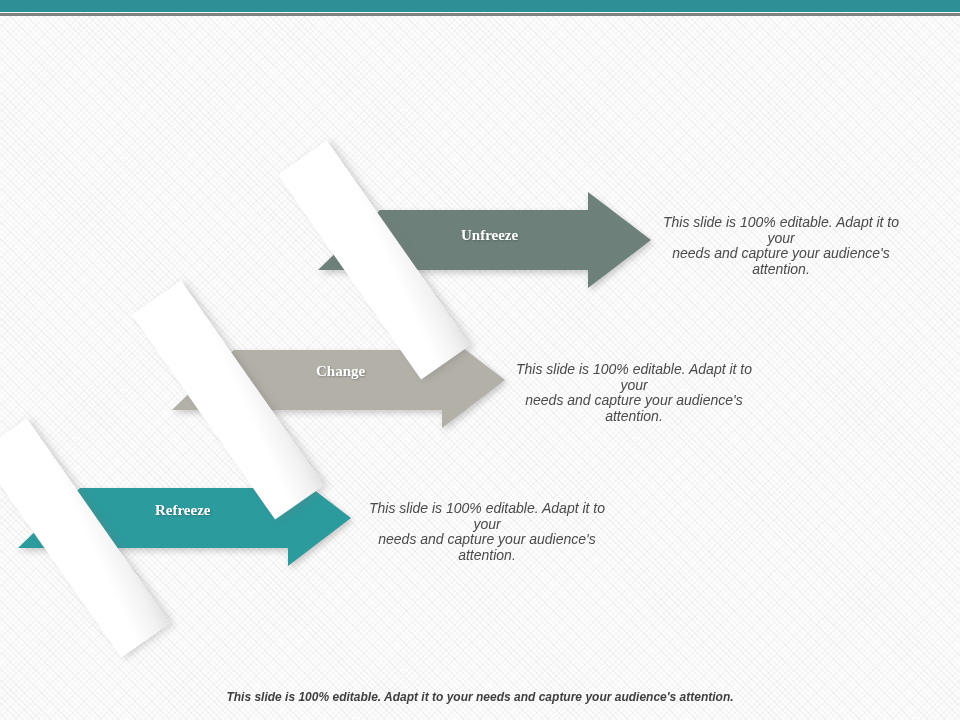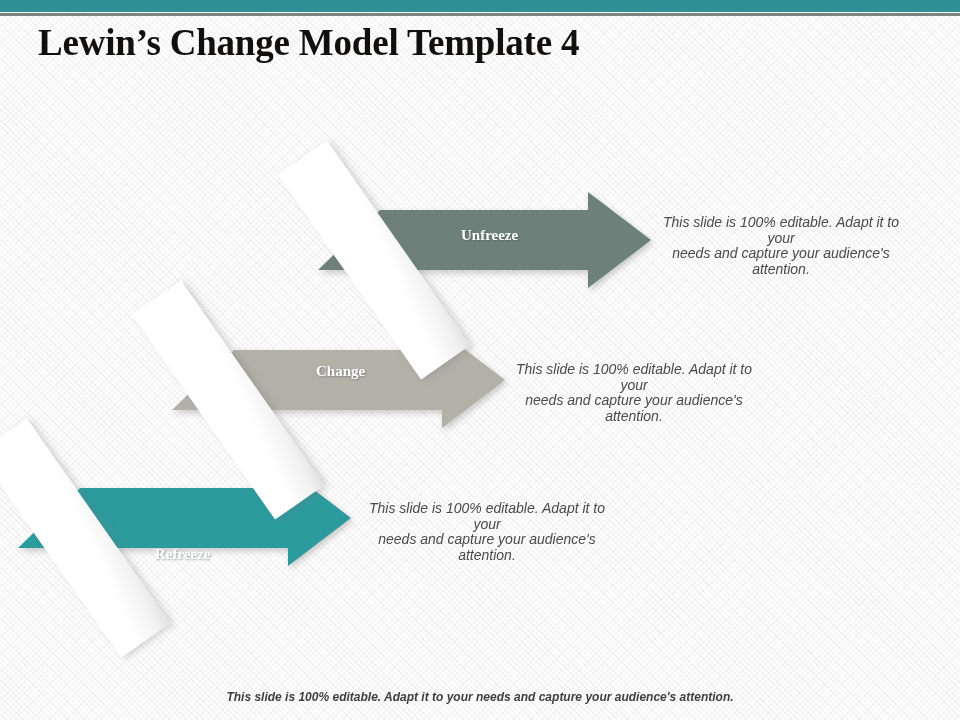--- a/index.html
+++ b/index.html
@@ -130,21 +130,20 @@
   }
 </style>
 </head>
 <body>
 
 <div class="slide">
 
   <div class="top-accent"></div>
   <div class="top-rule"></div>
 
-  <div class="title">Lewin’s Change Model Template 4</div>
 
   <div class="arrow-group" style="left:0px; top:0px; width:960px; height:720px;">
 
     <svg class="arrow-shape" style="left:318px; top:190px;" width="335" height="100" viewBox="0 0 335 100">
       <polygon points="62,20 270,20 270,2 333,50 270,98 270,80 0,80" fill="#6d8079"></polygon>
     </svg>
 
     <div class="ribbon" style="left:344px; top:135px;"></div>
 
     <div class="arrow-label" style="left:461px; top:227px;">Unfreeze</div>
@@ -174,21 +173,21 @@
   </div>
 
   <div class="arrow-group" style="left:0px; top:0px; width:960px; height:720px;">
 
     <svg class="arrow-shape" style="left:18px; top:468px;" width="335" height="100" viewBox="0 0 335 100">
       <polygon points="62,20 270,20 270,2 333,50 270,98 270,80 0,80" fill="#2b9b9e"></polygon>
     </svg>
 
     <div class="ribbon" style="left:44px; top:413px;"></div>
 
-    <div class="arrow-label" style="left:155px; top:502px;margin-top:44px;">Refreeze</div>
+    <div class="arrow-label" style="left:155px; top:502px;">Refreeze</div>
 
     <div class="desc" style="left:358px; top:501px; width:258px;">
       <span>This slide is 100% editable. Adapt it to your</span>
       <br>
       <span>needs and capture your audience's attention.</span>
     </div>
   </div>
 
   <div class="footer-note">This slide is 100% editable. Adapt it to your needs and capture your audience's attention.</div>
 

